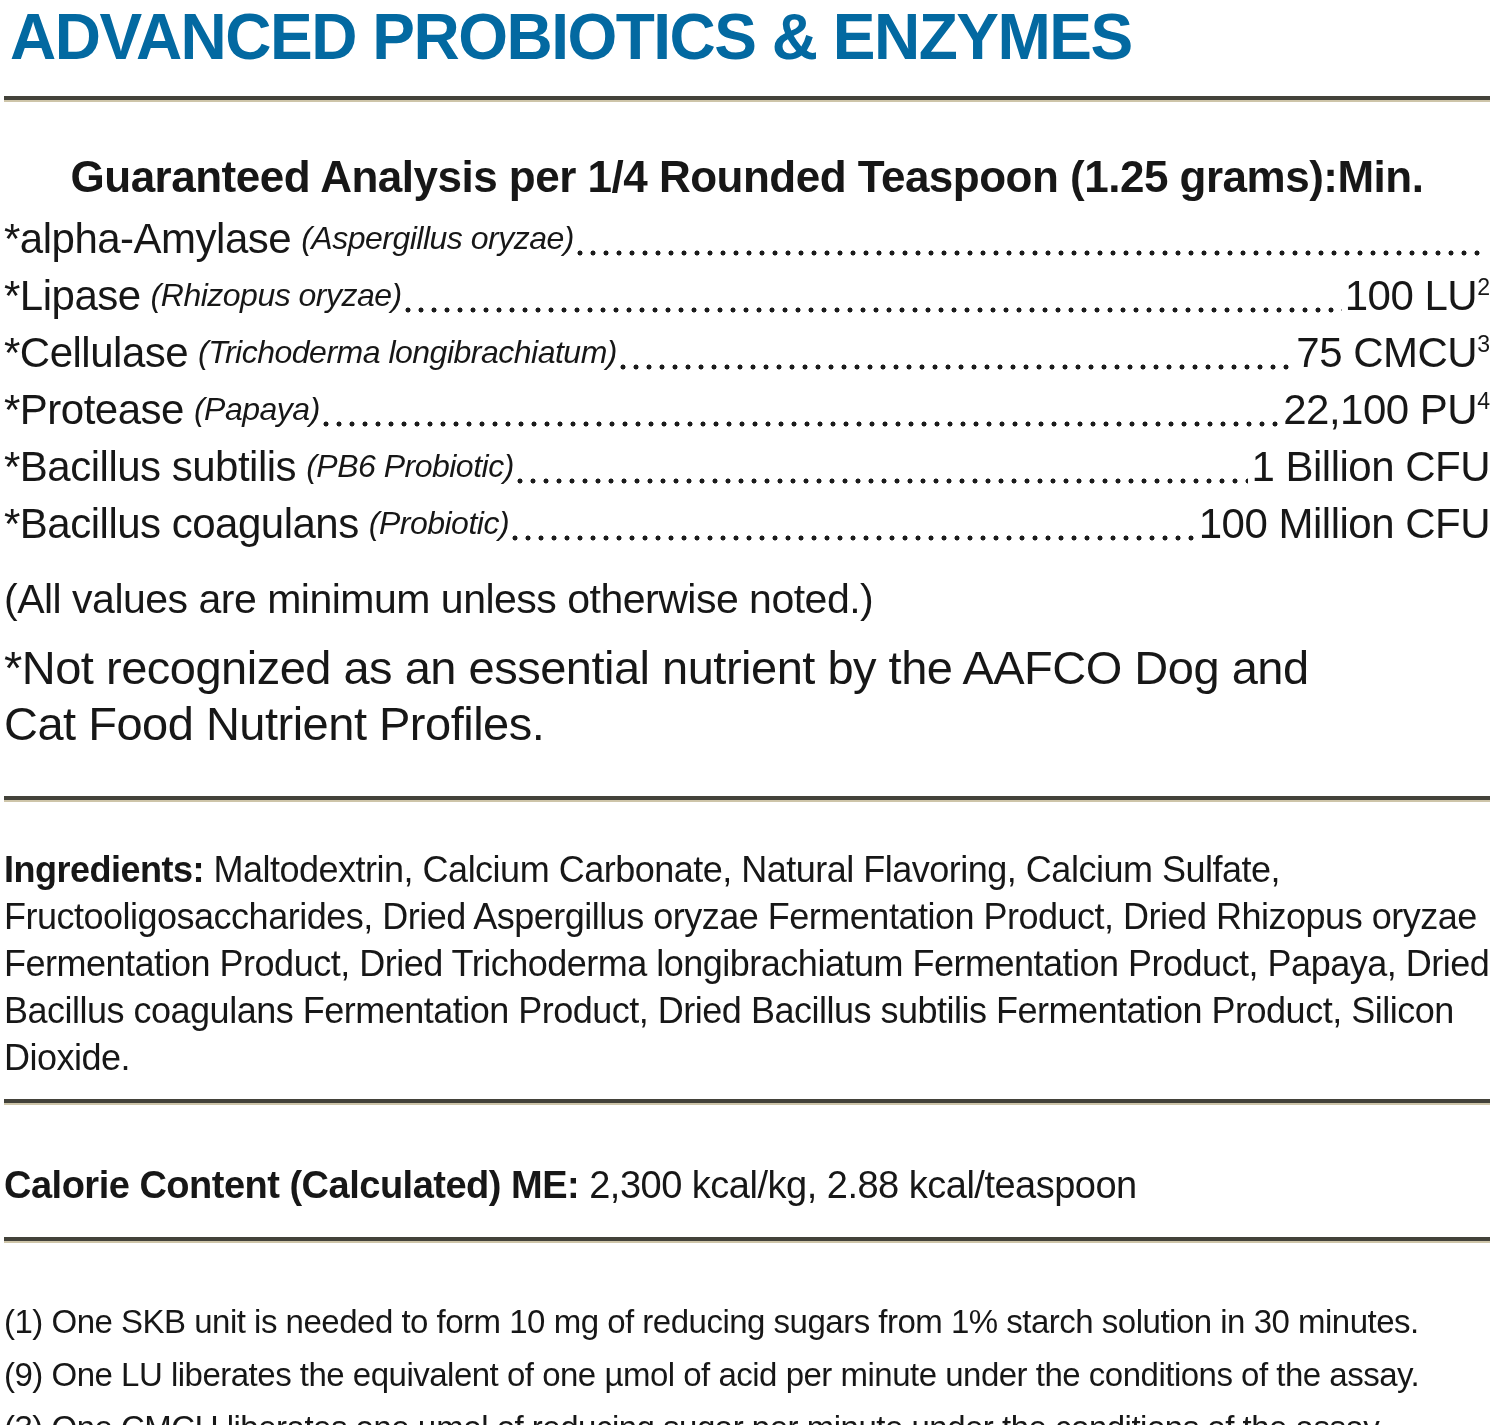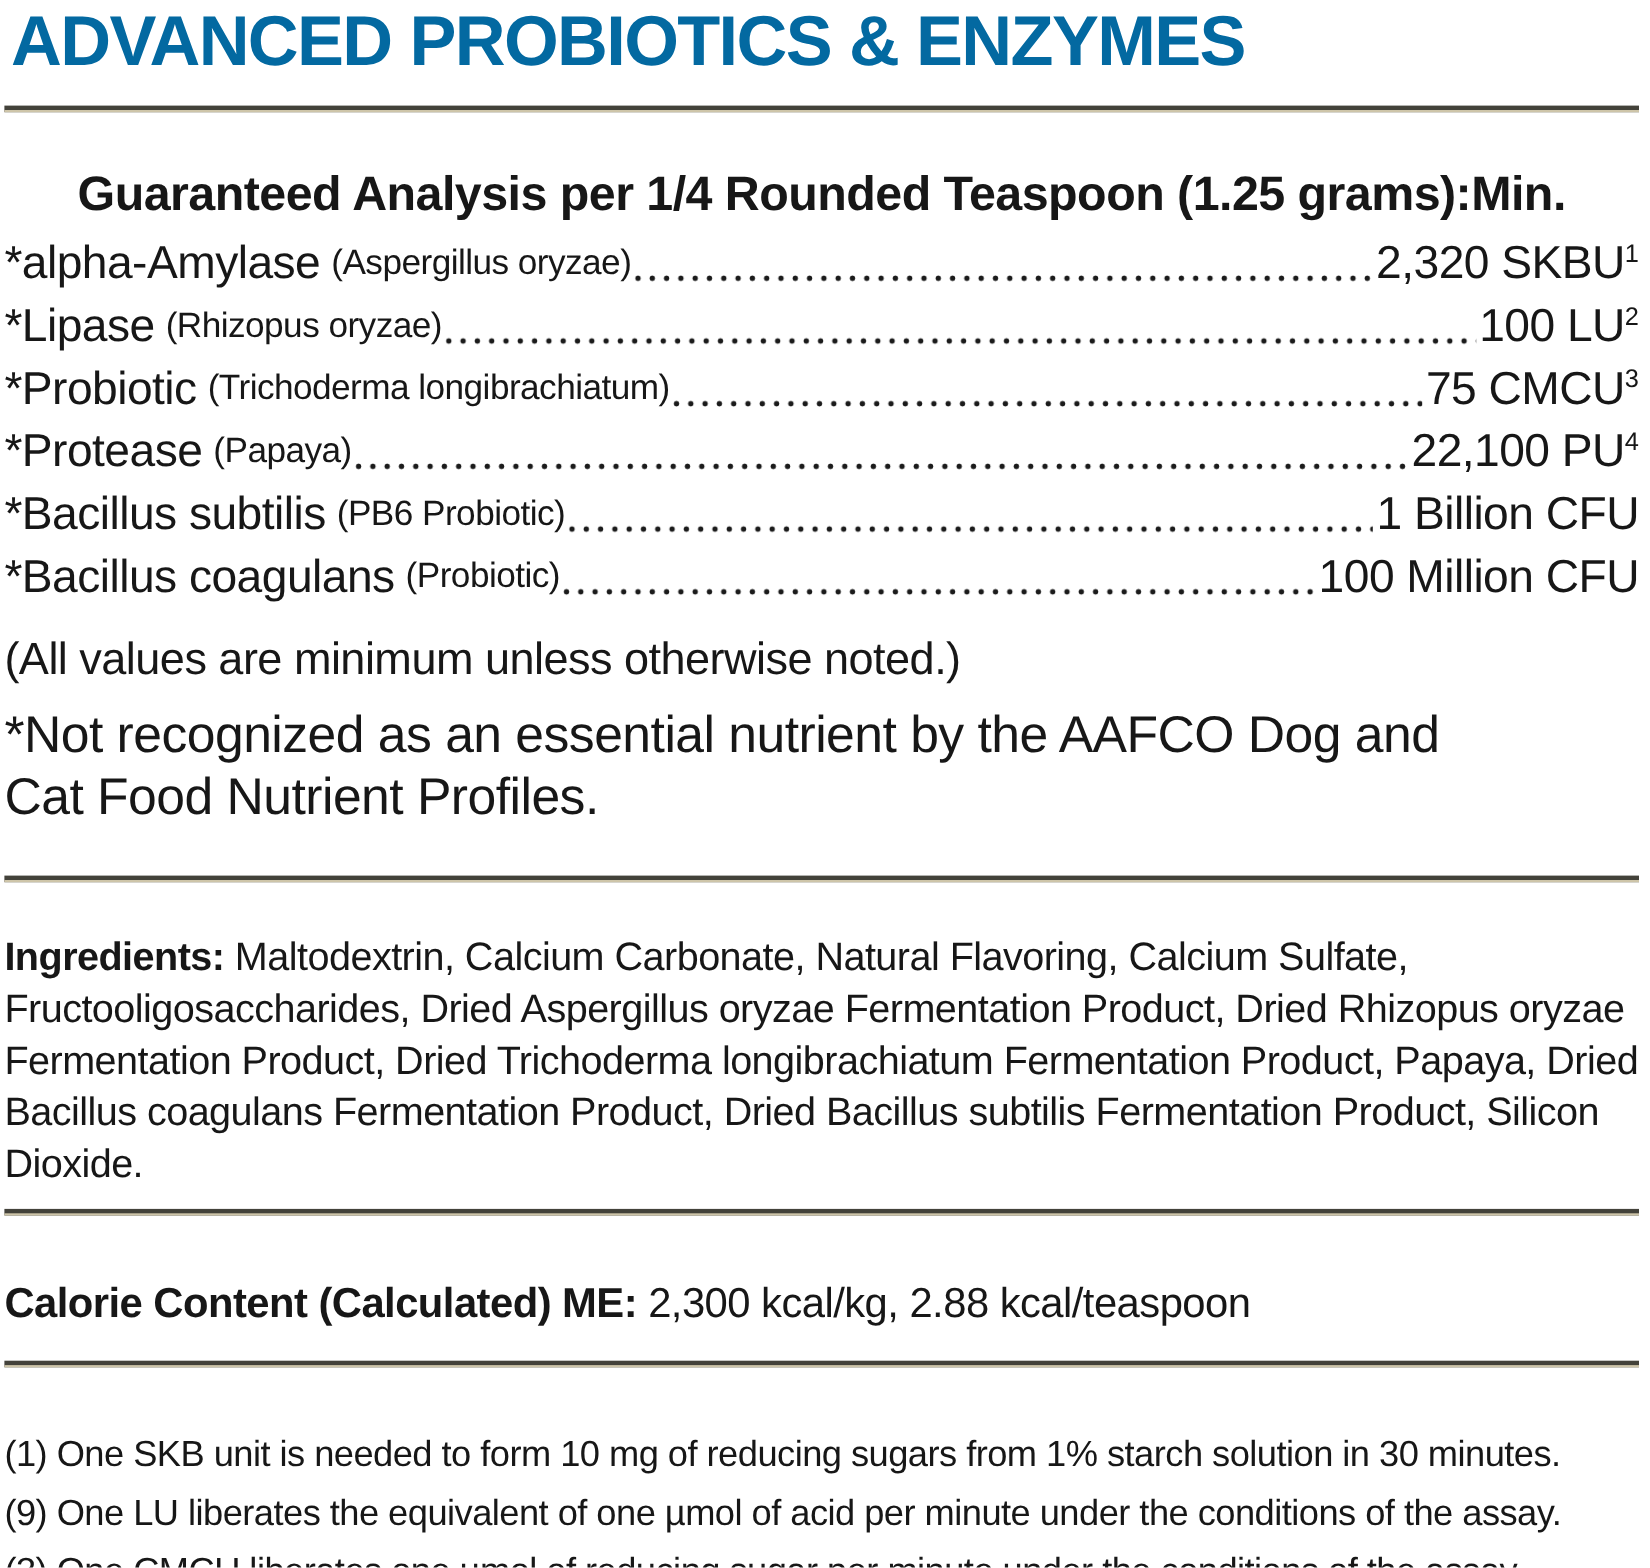--- a/index.html
+++ b/index.html
@@ -22,21 +22,21 @@
   .rule2{margin-top:44px;}
   .rule3{margin-top:18px;}
   .rule4{margin-top:28px;}
   .ga-heading{
     margin-top:46px;display:flex;justify-content:center;align-items:baseline;
     font-size:44px;font-weight:bold;line-height:58px;
   }
   .ga-rows{margin-top:4px;}
   .ga-row{display:flex;align-items:flex-end;line-height:57px;font-size:42px;}
   .ga-name{white-space:nowrap;}
-  .ga-source{font-size:32px;margin-left:10px;white-space:nowrap;}
+  .ga-source{font-style:italic;font-size:32px;margin-left:10px;white-space:nowrap;}
   .dots{
     flex:1 1 auto;align-self:stretch;margin:0 3px;
     background-image:radial-gradient(circle at 3px 3px,#1b1b1b 2.2px,rgba(0,0,0,0) 2.8px);
     background-size:13px 6px;background-repeat:repeat-x;
     background-position:left bottom 11px;
     min-width:20px;
   }
   .ga-value{white-space:nowrap;text-align:right;}
   sup{font-size:55%;line-height:0;vertical-align:super;letter-spacing:0;}
   .note{font-size:41px;line-height:50px;margin-top:22px;}
@@ -58,32 +58,31 @@
   <span>Guaranteed Analysis per 1/4 Rounded Teaspoon (1.25 grams):</span>
   <span>Min.</span>
 </div>
 
 <div class="ga-rows">
 
   <div class="ga-row">
     <span class="ga-name">*alpha-Amylase</span>
     <span class="ga-source">(Aspergillus oryzae)</span>
     <span class="dots"></span>
-    <span class="ga-value"><span>2,320 SKBU</span><sup>1</sup></span>
   </div>
 
   <div class="ga-row">
     <span class="ga-name">*Lipase</span>
     <span class="ga-source">(Rhizopus oryzae)</span>
     <span class="dots"></span>
     <span class="ga-value"><span>100 LU</span><sup>2</sup></span>
   </div>
 
   <div class="ga-row">
-    <span class="ga-name">*Probiotic</span>
+    <span class="ga-name">*Cellulase</span>
     <span class="ga-source">(Trichoderma longibrachiatum)</span>
     <span class="dots"></span>
     <span class="ga-value"><span>75 CMCU</span><sup>3</sup></span>
   </div>
 
   <div class="ga-row">
     <span class="ga-name">*Protease</span>
     <span class="ga-source">(Papaya)</span>
     <span class="dots"></span>
     <span class="ga-value"><span>22,100 PU</span><sup>4</sup></span>

